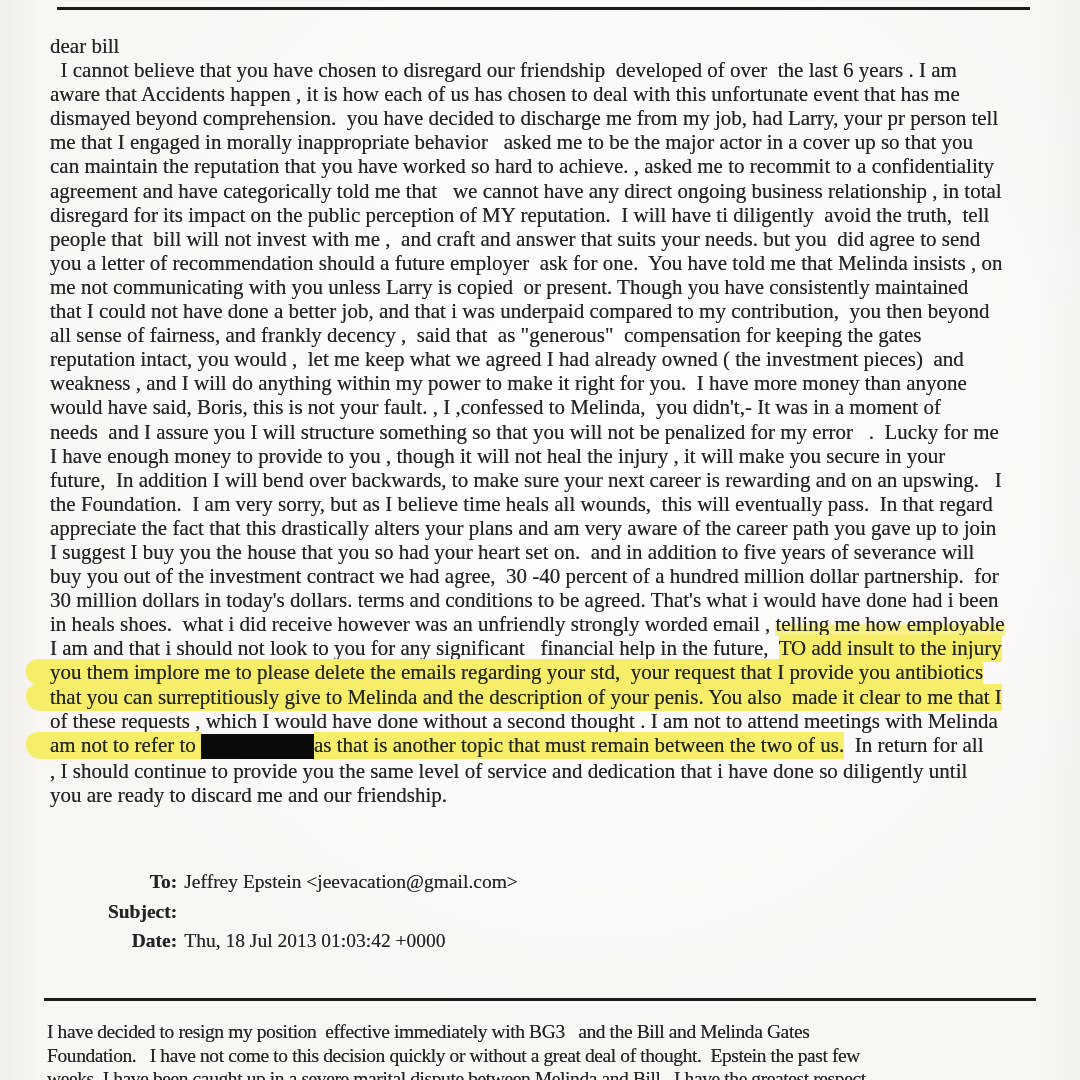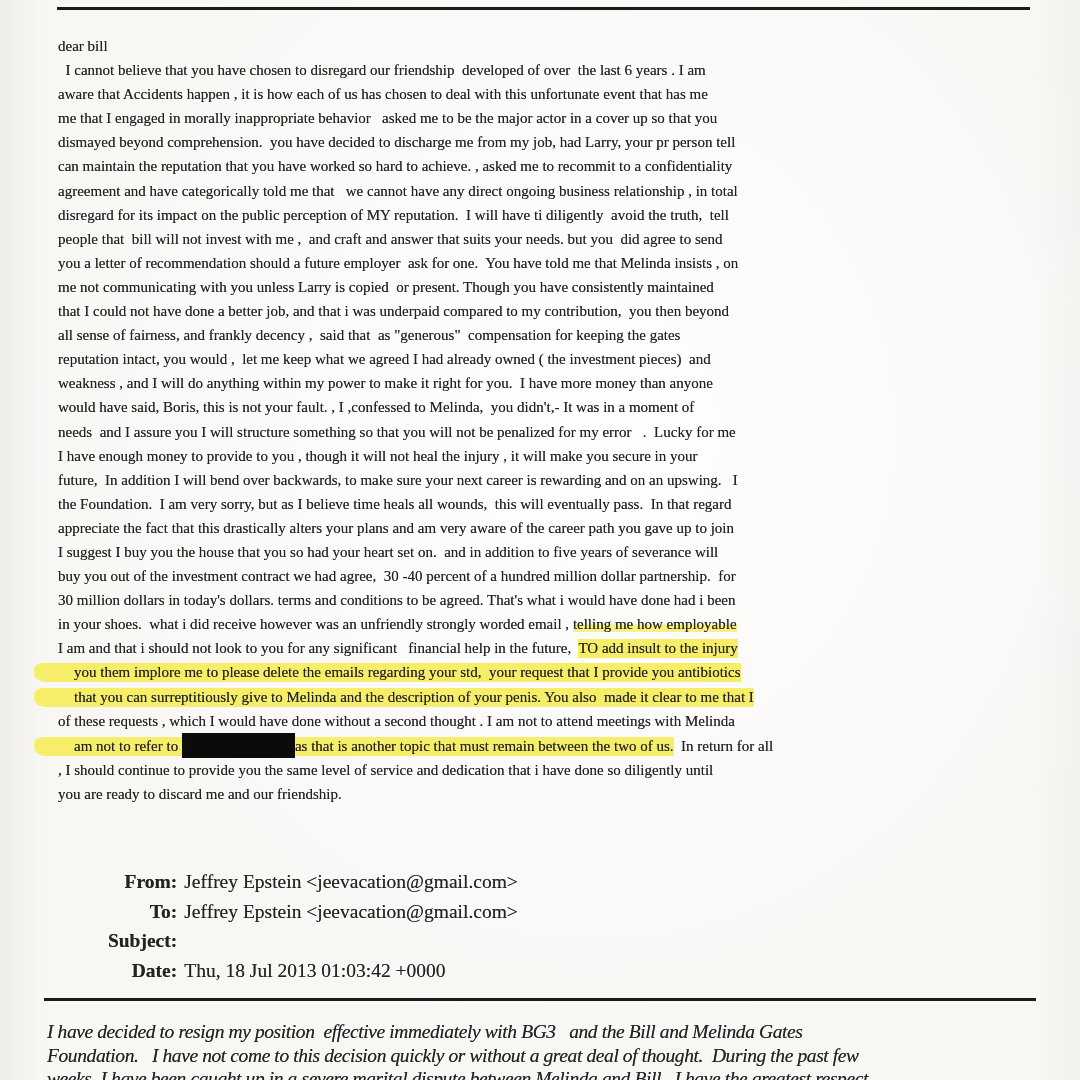--- a/index.html
+++ b/index.html
@@ -14,32 +14,32 @@
     font-family:"Liberation Serif","DejaVu Serif",serif;
     color:var(--ink,#232323);
   }
   .rule{
     position:absolute;height:3px;background:var(--rule,#1b1b1b);
     box-shadow:0 4px 0 -2px rgba(130,130,130,0.45);
   }
   .rule.top{left:57px;top:7px;width:973px;}
   .rule.mid{left:44px;top:998px;width:992px;}
   .letter-body{
-    position:absolute;left:58px;top:34px;width:975px;
-    font-size:15px;line-height:24.1px;
+    position:absolute;left:50px;top:34px;width:975px;
+    font-size:21px;line-height:24.1px;
     text-shadow:0 0 0.6px rgba(35,35,35,0.65);
     filter:blur(0.25px);
   }
   .letter-body .line{white-space:pre;}
   .hl{
     background:var(--highlight,#f6ee68);
     box-shadow:0 -1px 0 var(--highlight,#f6ee68),0 2px 0 var(--highlight,#f6ee68);
   }
   .line.swoosh .hl:first-child{
-    margin-left:-24px;padding-left:40px;
+    margin-left:-24px;padding-left:24px;
     border-top-left-radius:12px 10px;
     border-bottom-left-radius:16px 13px;
   }
   .hl-faint{
     background:linear-gradient(to bottom, rgba(246,238,104,0) 42%, rgba(246,238,104,0.8) 58%);
   }
   .redaction{
     display:inline-block;width:113px;height:25px;
     background:var(--redaction,#0b0b0b);
     vertical-align:-7px;
@@ -55,80 +55,77 @@
     display:inline-block;width:90px;text-align:right;
     font-weight:bold;
   }
   .hdr-value{margin-left:7px;}
   .resignation{
     position:absolute;left:47px;top:1020px;width:1010px;
     font-size:19.5px;line-height:23.6px;letter-spacing:-0.4px;
     text-shadow:0 0 0.6px rgba(35,35,35,0.65);
     filter:blur(0.25px);
   }
-  .resignation .line{white-space:pre;font-style:italic;}
+  .resignation .line{white-space:pre;}
 </style>
 </head>
 <body>
 
 <div class="page">
 
   <div class="rule top"></div>
 
   <div class="letter-body" id="letter-body">
       <div class="line"><span class="plain">dear bill</span></div>
       <div class="line"><span class="plain">  I cannot believe that you have chosen to disregard our friendship  developed of over  the last 6 years . I am</span></div>
       <div class="line"><span class="plain">aware that Accidents happen , it is how each of us has chosen to deal with this unfortunate event that has me</span></div>
+      <div class="line"><span class="plain">dismayed beyond comprehension.  you have decided to discharge me from my job, had Larry, your pr person tell</span></div>
       <div class="line"><span class="plain">me that I engaged in morally inappropriate behavior   asked me to be the major actor in a cover up so that you</span></div>
-      <div class="line"><span class="plain">dismayed beyond comprehension.  you have decided to discharge me from my job, had Larry, your pr person tell</span></div>
       <div class="line"><span class="plain">can maintain the reputation that you have worked so hard to achieve. , asked me to recommit to a confidentiality</span></div>
       <div class="line"><span class="plain">agreement and have categorically told me that   we cannot have any direct ongoing business relationship , in total</span></div>
       <div class="line"><span class="plain">disregard for its impact on the public perception of MY reputation.  I will have ti diligently  avoid the truth,  tell</span></div>
       <div class="line"><span class="plain">people that  bill will not invest with me ,  and craft and answer that suits your needs. but you  did agree to send</span></div>
       <div class="line"><span class="plain">you a letter of recommendation should a future employer  ask for one.  You have told me that Melinda insists , on</span></div>
       <div class="line"><span class="plain">me not communicating with you unless Larry is copied  or present. Though you have consistently maintained</span></div>
       <div class="line"><span class="plain">that I could not have done a better job, and that i was underpaid compared to my contribution,  you then beyond</span></div>
       <div class="line"><span class="plain">all sense of fairness, and frankly decency ,  said that  as "generous"  compensation for keeping the gates</span></div>
       <div class="line"><span class="plain">reputation intact, you would ,  let me keep what we agreed I had already owned ( the investment pieces)  and</span></div>
       <div class="line"><span class="plain">weakness , and I will do anything within my power to make it right for you.  I have more money than anyone</span></div>
       <div class="line"><span class="plain">would have said, Boris, this is not your fault. , I ,confessed to Melinda,  you didn't,- It was in a moment of</span></div>
       <div class="line"><span class="plain">needs  and I assure you I will structure something so that you will not be penalized for my error   .  Lucky for me</span></div>
       <div class="line"><span class="plain">I have enough money to provide to you , though it will not heal the injury , it will make you secure in your</span></div>
       <div class="line"><span class="plain">future,  In addition I will bend over backwards, to make sure your next career is rewarding and on an upswing.   I</span></div>
       <div class="line"><span class="plain">the Foundation.  I am very sorry, but as I believe time heals all wounds,  this will eventually pass.  In that regard</span></div>
       <div class="line"><span class="plain">appreciate the fact that this drastically alters your plans and am very aware of the career path you gave up to join</span></div>
       <div class="line"><span class="plain">I suggest I buy you the house that you so had your heart set on.  and in addition to five years of severance will</span></div>
       <div class="line"><span class="plain">buy you out of the investment contract we had agree,  30 -40 percent of a hundred million dollar partnership.  for</span></div>
       <div class="line"><span class="plain">30 million dollars in today's dollars. terms and conditions to be agreed. That's what i would have done had i been</span></div>
-      <div class="line"><span class="plain">in your shoes.  what i did receive however was an unfriendly strongly worded email , </span><span class="hl-faint">telling me how employable</span></div>
+      <div class="line"><span class="plain">in heals shoes.  what i did receive however was an unfriendly strongly worded email , </span><span class="hl-faint">telling me how employable</span></div>
       <div class="line"><span class="plain">I am and that i should not look to you for any significant   financial help in the future,  </span><span class="hl">TO add insult to the injury</span></div>
       <div class="line swoosh"><span class="hl">you them implore me to please delete the emails regarding your std,  your request that I provide you antibiotics</span></div>
       <div class="line swoosh"><span class="hl">that you can surreptitiously give to Melinda and the description of your penis. You also  made it clear to me that I</span></div>
       <div class="line"><span class="plain">of these requests , which I would have done without a second thought . I am not to attend meetings with Melinda</span></div>
       <div class="line swoosh"><span class="hl">am not to refer to </span><span class="redaction"></span><span class="hl">as that is another topic that must remain between the two of us.</span><span class="plain">  In return for all</span></div>
       <div class="line"><span class="plain">, I should continue to provide you the same level of service and dedication that i have done so diligently until</span></div>
       <div class="line"><span class="plain">you are ready to discard me and our friendship.</span></div>
     </div>
 
   <div class="email-headers">
-    <div class="hdr-row">
-      <span class="hdr-label">From:</span><span class="hdr-value">Jeffrey Epstein &lt;jeevacation@gmail.com&gt;</span>
-    </div>
     <div class="hdr-row">
       <span class="hdr-label">To:</span><span class="hdr-value">Jeffrey Epstein &lt;jeevacation@gmail.com&gt;</span>
     </div>
     <div class="hdr-row">
       <span class="hdr-label">Subject:</span><span class="hdr-value"></span>
     </div>
     <div class="hdr-row">
       <span class="hdr-label">Date:</span><span class="hdr-value">Thu, 18 Jul 2013 01:03:42 +0000</span>
     </div>
   </div>
 
   <div class="rule mid"></div>
 
   <div class="resignation" id="resignation-body">
       <div class="line">I have decided to resign my position  effective immediately with BG3   and the Bill and Melinda Gates</div>
-      <div class="line">Foundation.   I have not come to this decision quickly or without a great deal of thought.  During the past few</div>
+      <div class="line">Foundation.   I have not come to this decision quickly or without a great deal of thought.  Epstein the past few</div>
       <div class="line">weeks, I have been caught up in a severe marital dispute between Melinda and Bill.  I have the greatest respect</div>
     </div>
 
 </div>
 
 </body></html>

